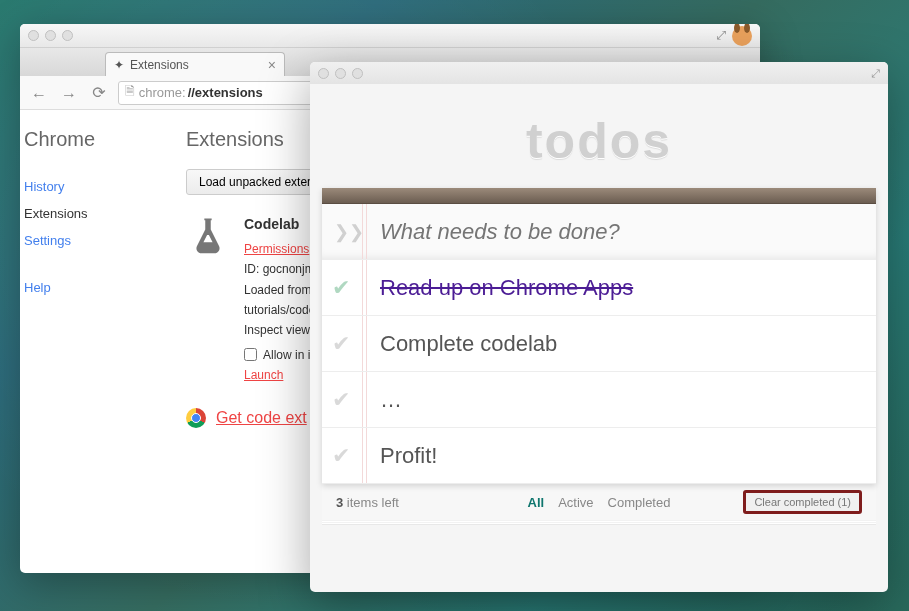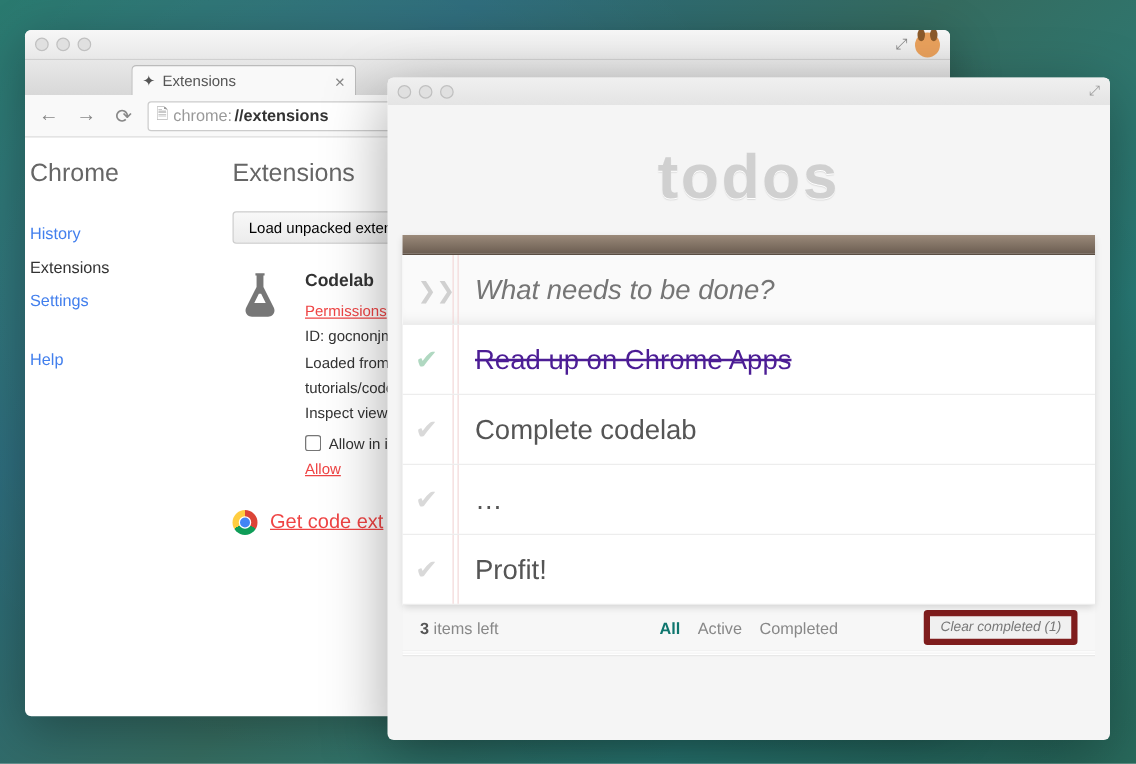--- a/index.html
+++ b/index.html
@@ -57,21 +57,21 @@
     .new-todo{border:none;background:none;flex:1;font-size:22px;font-style:italic;color:#b0b0b0;outline:none;}
     .check{position:absolute;left:10px;font-size:22px;color:#d9d9d9;cursor:pointer;}
     .check.done{color:#b0d8c1;}
     .todo-label{font-size:22px;color:#555;cursor:pointer;}
     .todo-label.done{color:#4c1d95;text-decoration:line-through;}
     .todo-footer{height:36px;display:flex;align-items:center;padding:0 14px;font-size:13px;color:#888;background:#f7f7f7;margin:0 12px;box-shadow:0 1px 0 rgba(0,0,0,.05),0 2px 0 #fff,0 3px 0 rgba(0,0,0,.05),0 4px 0 #fff,0 5px 0 rgba(0,0,0,.05);}
     .todo-count strong{color:#555;}
     .filters{display:flex;gap:14px;margin-left:auto;margin-right:auto;position:absolute;left:50%;transform:translateX(-50%);}
     .filter{cursor:pointer;}
     .filter.sel{font-weight:700;color:#0f766e;}
-    .clear-btn{margin-left:auto;font-size:11px;padding:3px 8px;border:5px solid #7f1d1d;background:#f0f0f0;border-radius:3px;cursor:pointer;color:#777;font-style:italic;}
+    .clear-btn{margin-left:auto;font-size:11px;padding:3px 8px;border:3px solid #7f1d1d;background:#f0f0f0;border-radius:3px;cursor:pointer;color:#777;}
   </style>
 </head>
 <body>
 
 <div class="chrome-window">
   <div class="chrome-titlebar">
     <div class="traffic-light"></div>
     <div class="traffic-light"></div>
     <div class="traffic-light"></div>
     <span class="window-icon-right">⤢</span>
@@ -117,21 +117,21 @@
           <div class="ext-name">Codelab</div>
           <a class="link">Permissions</a>
           <div>ID: gocnonjm</div>
           <div>Loaded from:</div>
           <div>tutorials/code</div>
           <div>Inspect views</div>
           <div class="checkbox-wrap">
             <input type="checkbox" style="">
             <span>Allow in in</span>
           </div>
-          <a class="link">Allow</a>
+          <a class="link">Launch</a>
         </div>
       </div>
       <div class="get-more-row">
         <div class="chrome-logo"></div>
         <a class="link">Get code ext</a>
       </div>
     </main>
   </div>
 </div>
 

